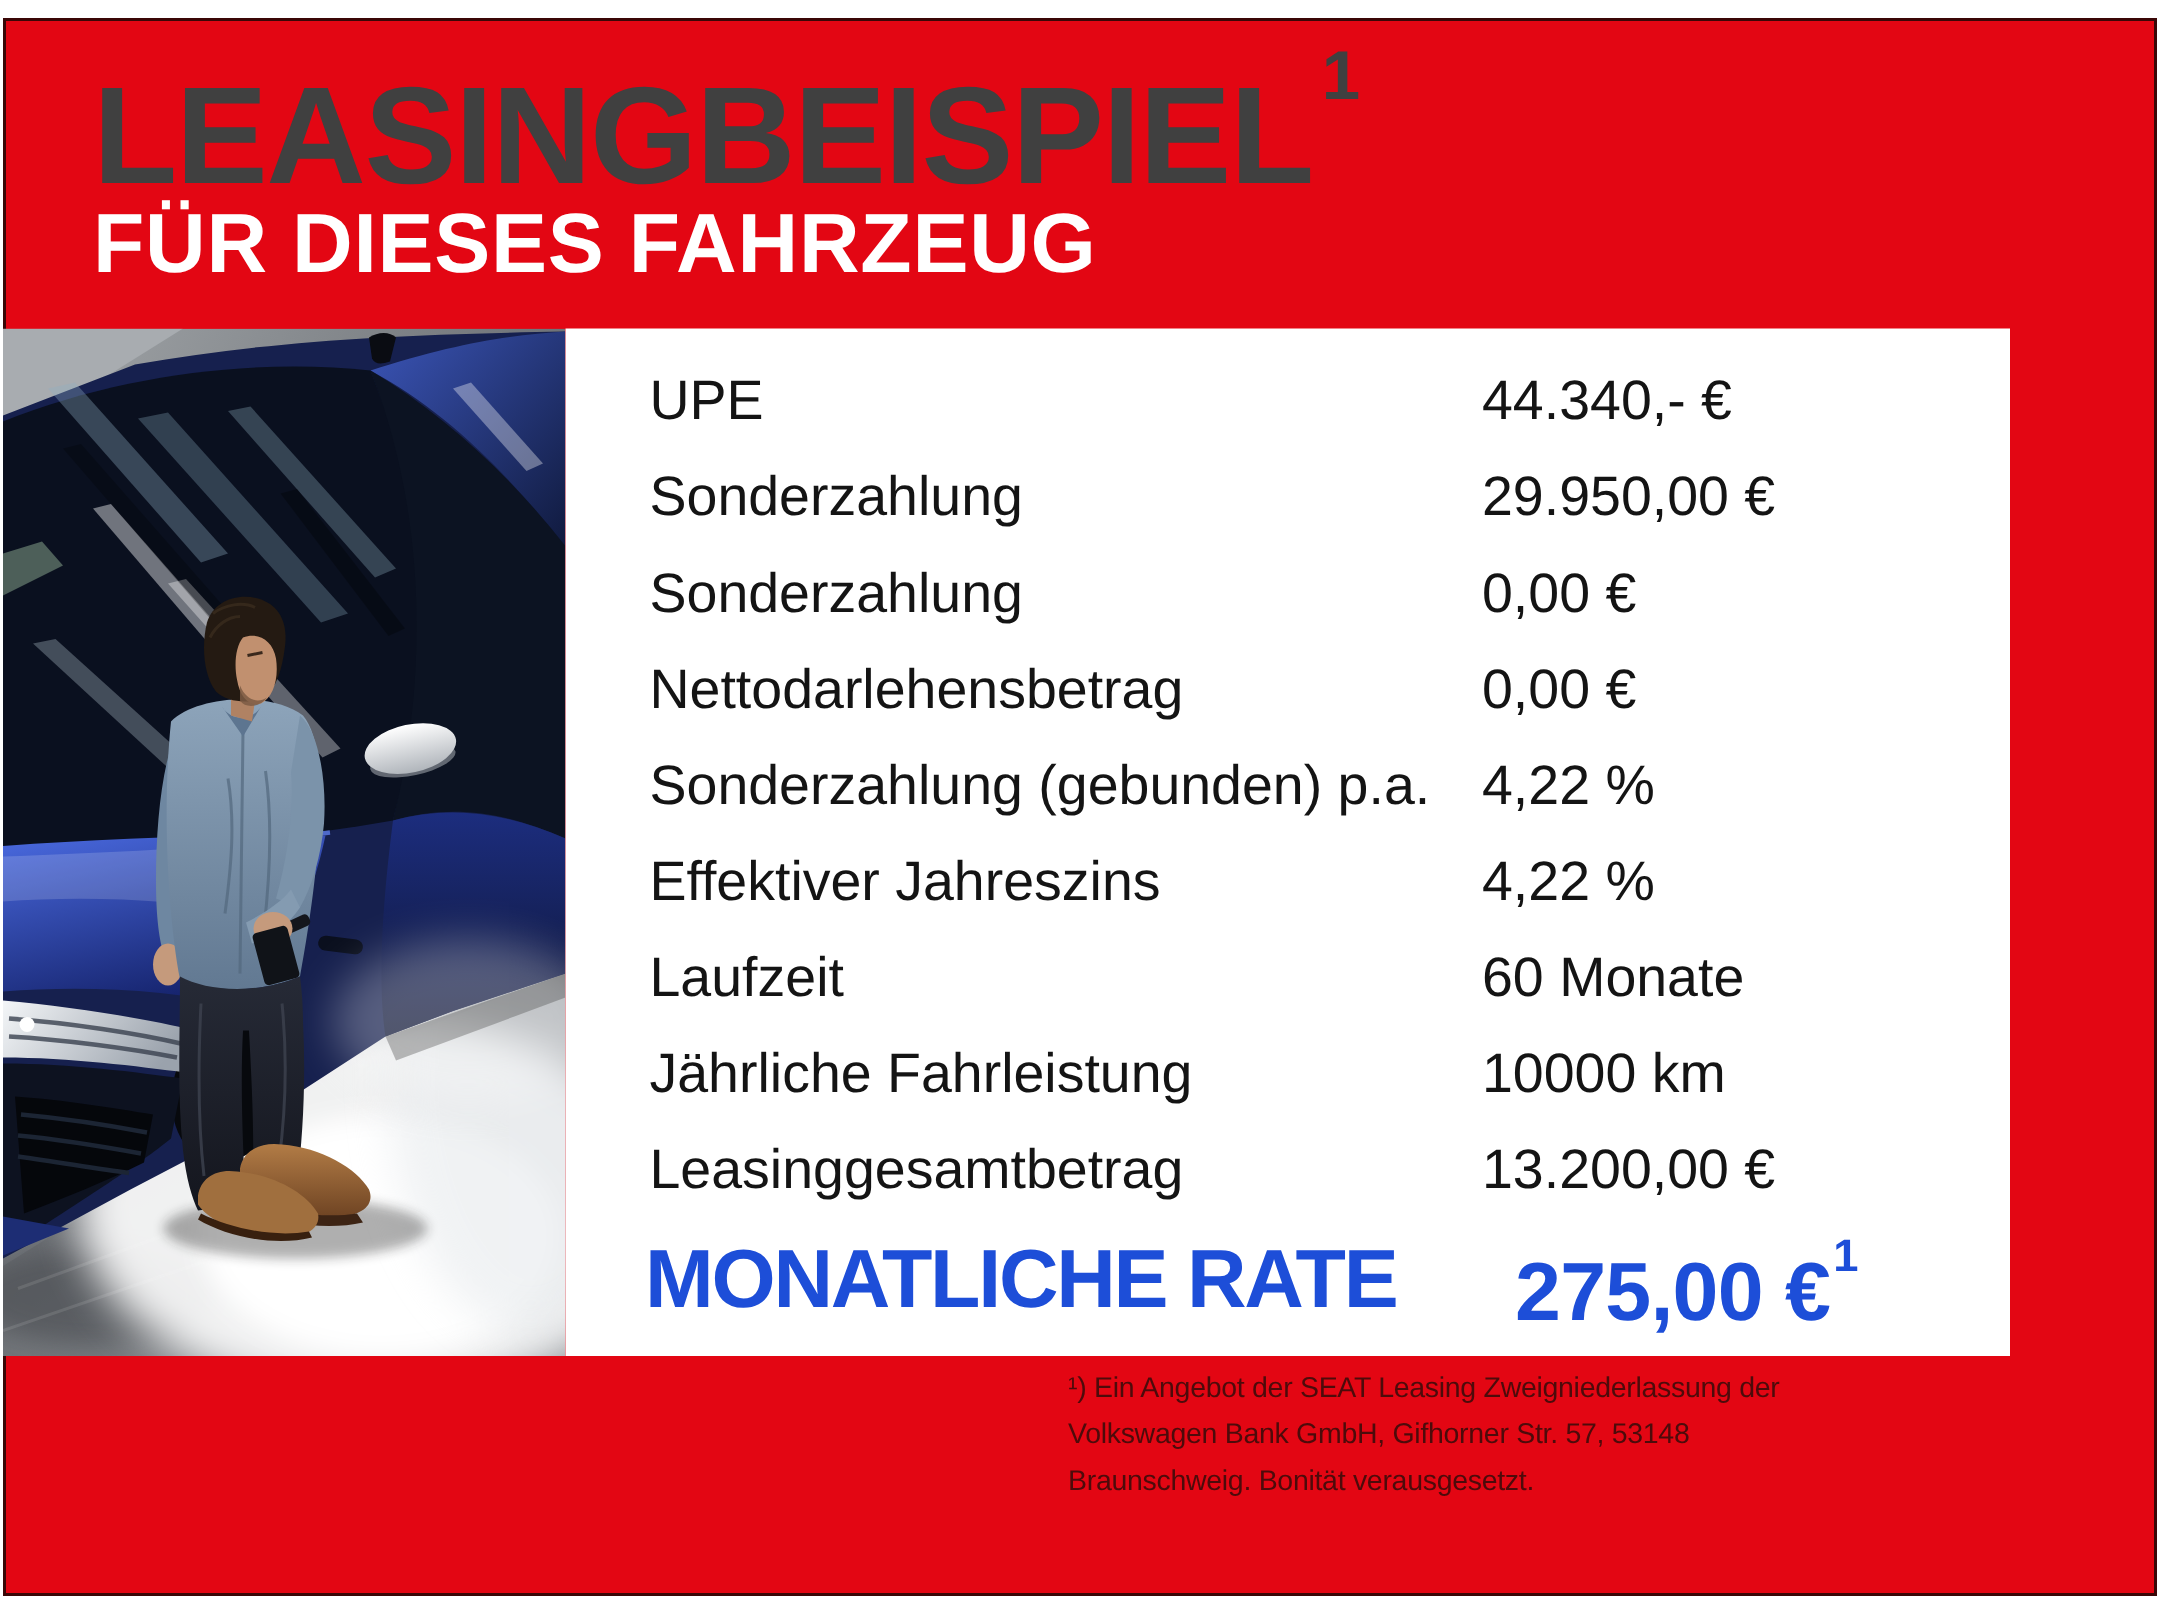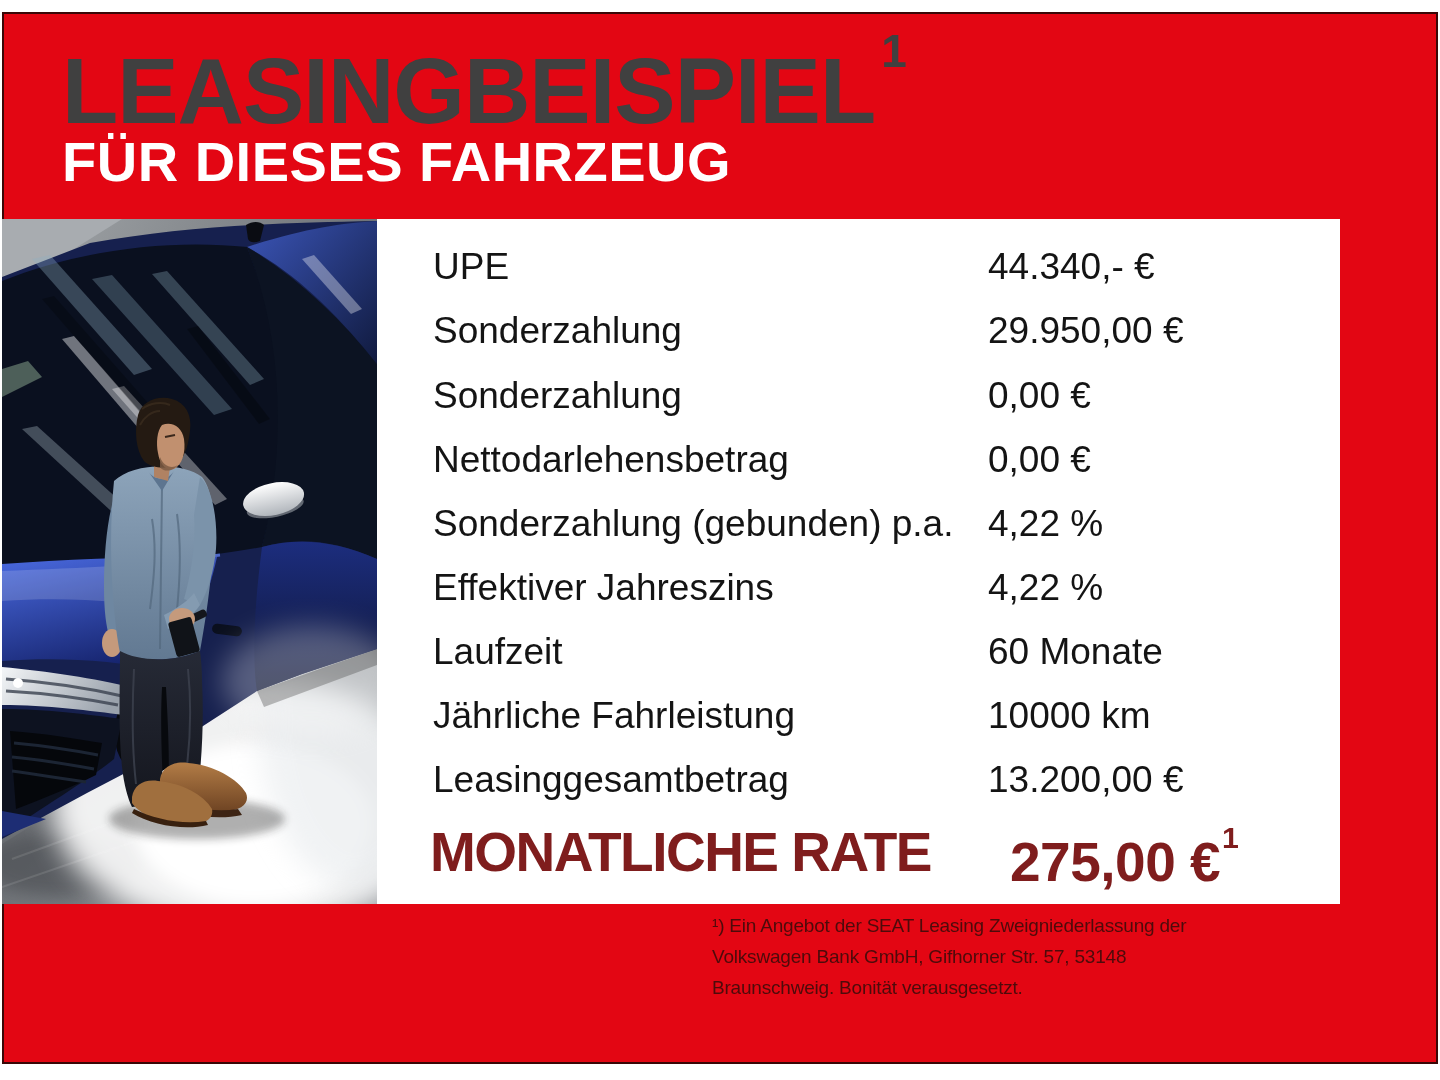--- a/index.html
+++ b/index.html
@@ -13,21 +13,21 @@
   .subtitle{position:absolute;left:62px;top:134px;color:#fff;font-weight:bold;
          font-size:56px;line-height:1;white-space:nowrap;letter-spacing:0.5px;}
   .photo{position:absolute;left:2px;top:219px;width:375px;height:685px;overflow:hidden;}
   .photo svg{display:block;}
   .panel{position:absolute;left:377px;top:219px;width:963px;height:685px;background:#ffffff;}
   .row{position:absolute;left:0;width:100%;height:44px;line-height:44px;
        font-size:37px;color:#141414;white-space:nowrap;}
   .row .lbl{position:absolute;left:56px;text-align:center;}
   .row .val{position:absolute;left:611px;}
   .rate-row{position:absolute;left:0;top:603px;width:100%;height:60px;line-height:60px;
-       font-size:55px;font-weight:bold;color:#7f1d1d;white-space:nowrap;}
+       font-size:55px;font-weight:bold;color:#1d4ed8;white-space:nowrap;}
   .rate-row .lbl{position:absolute;left:53px;letter-spacing:-1.5px;}
   .rate-row .val{position:absolute;left:605px;letter-spacing:-0.5px;margin-left:28px;}
   .rate-row sup{font-size:55%;position:relative;top:-0.45em;margin-left:2px;}
   .footnote{position:absolute;left:712px;top:910px;font-size:19px;line-height:31px;
        color:#4d0b0b;letter-spacing:-0.2px;white-space:nowrap;}
 </style>
 </head>
 <body>
 
 <div class="frame"></div>

